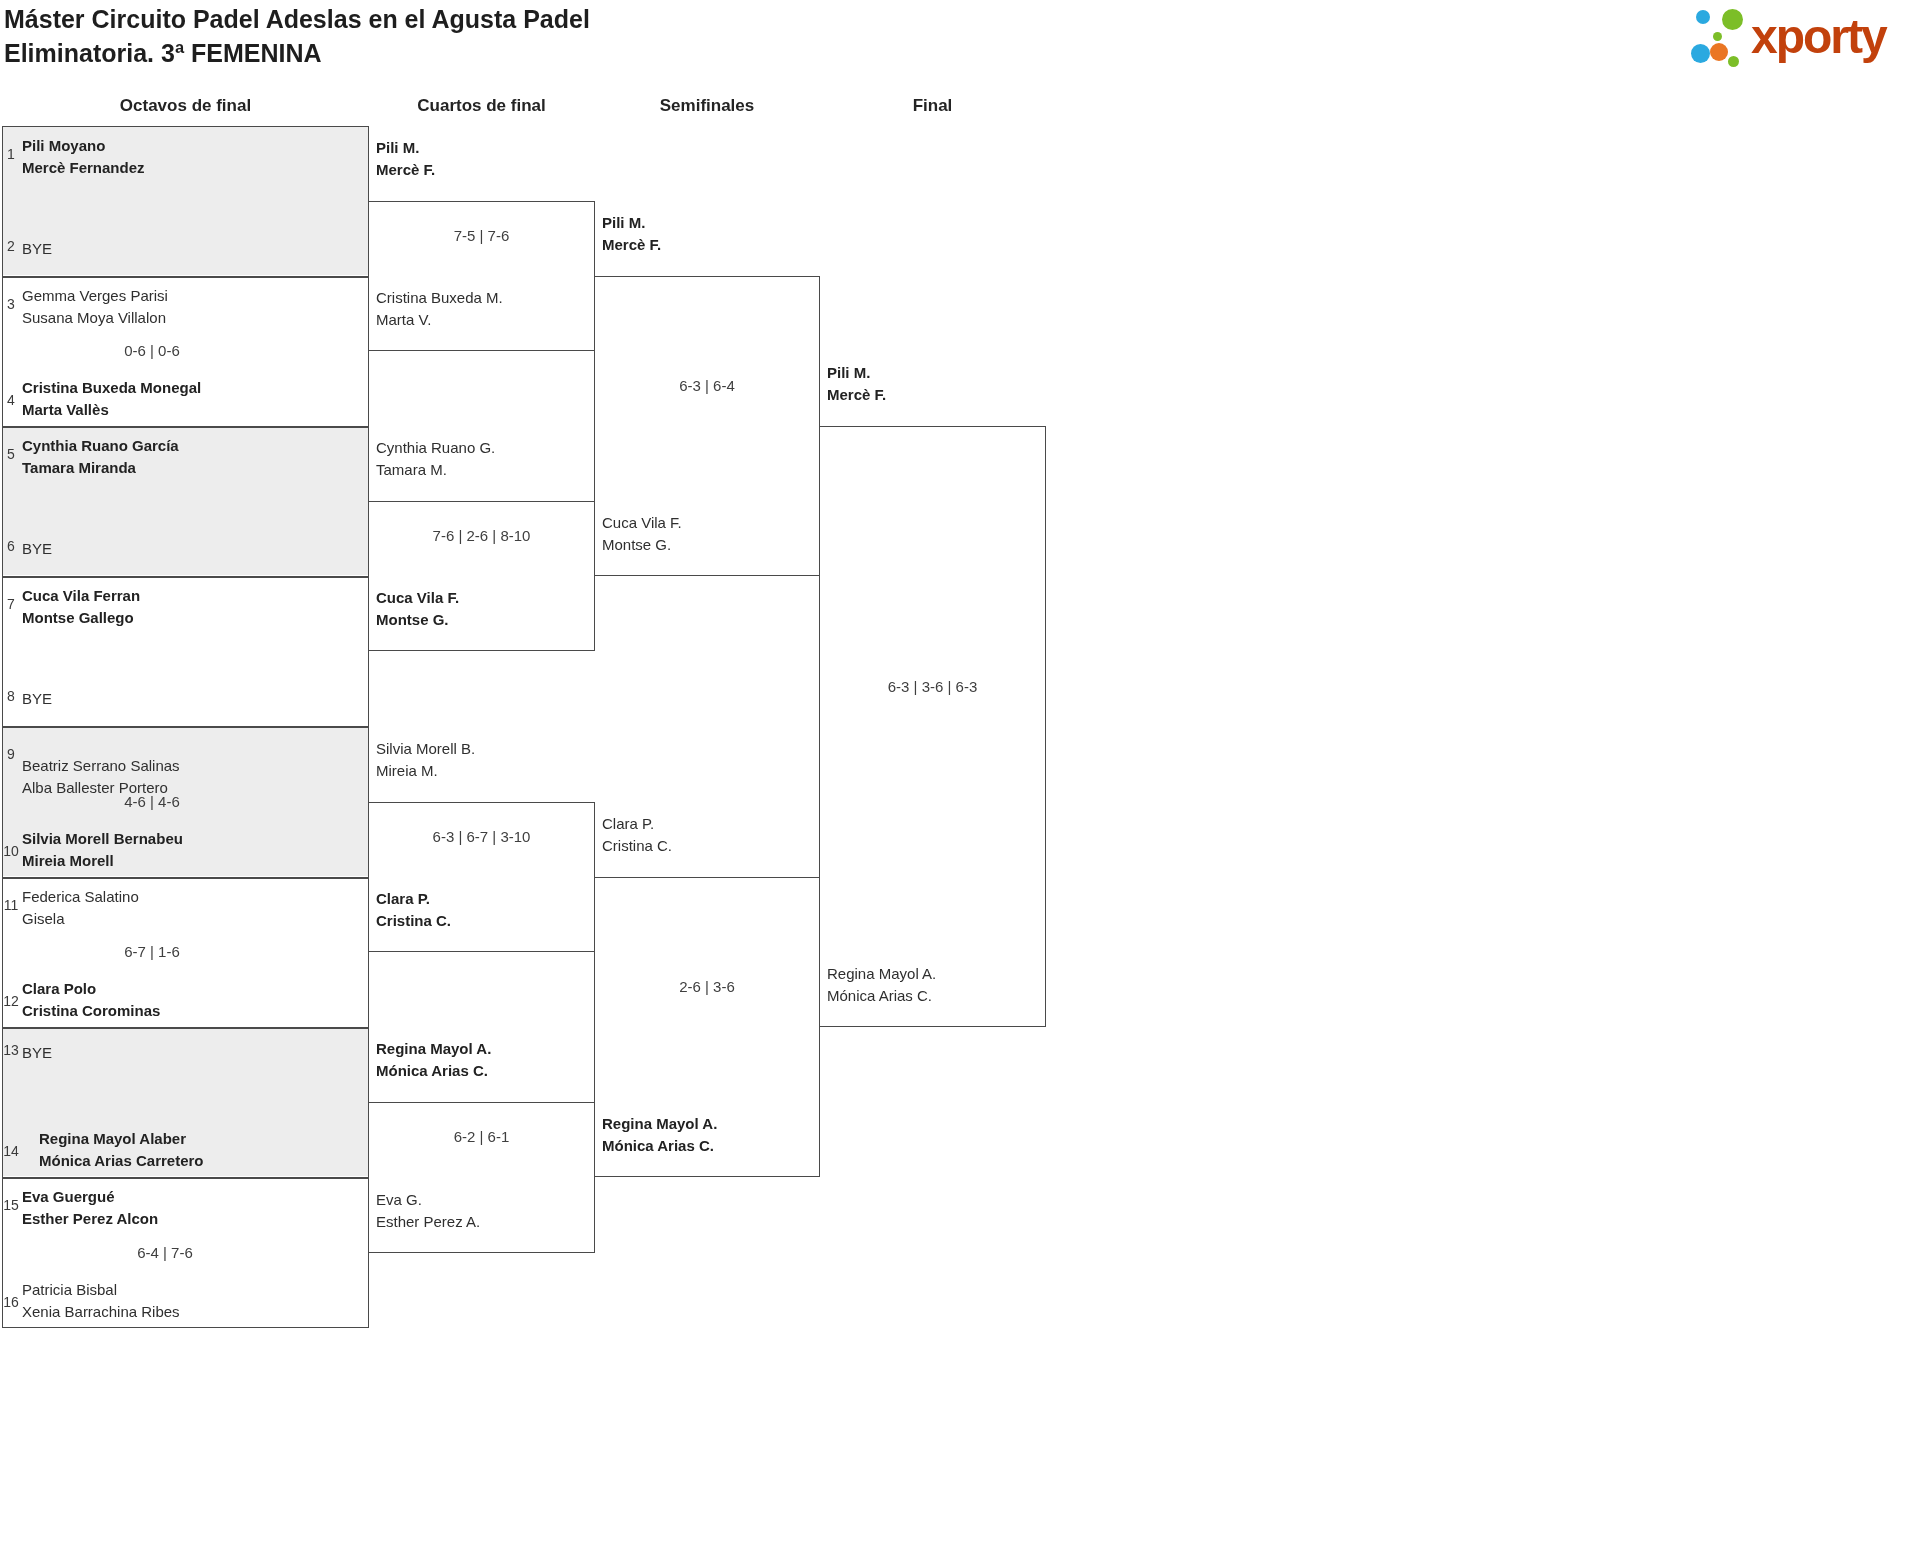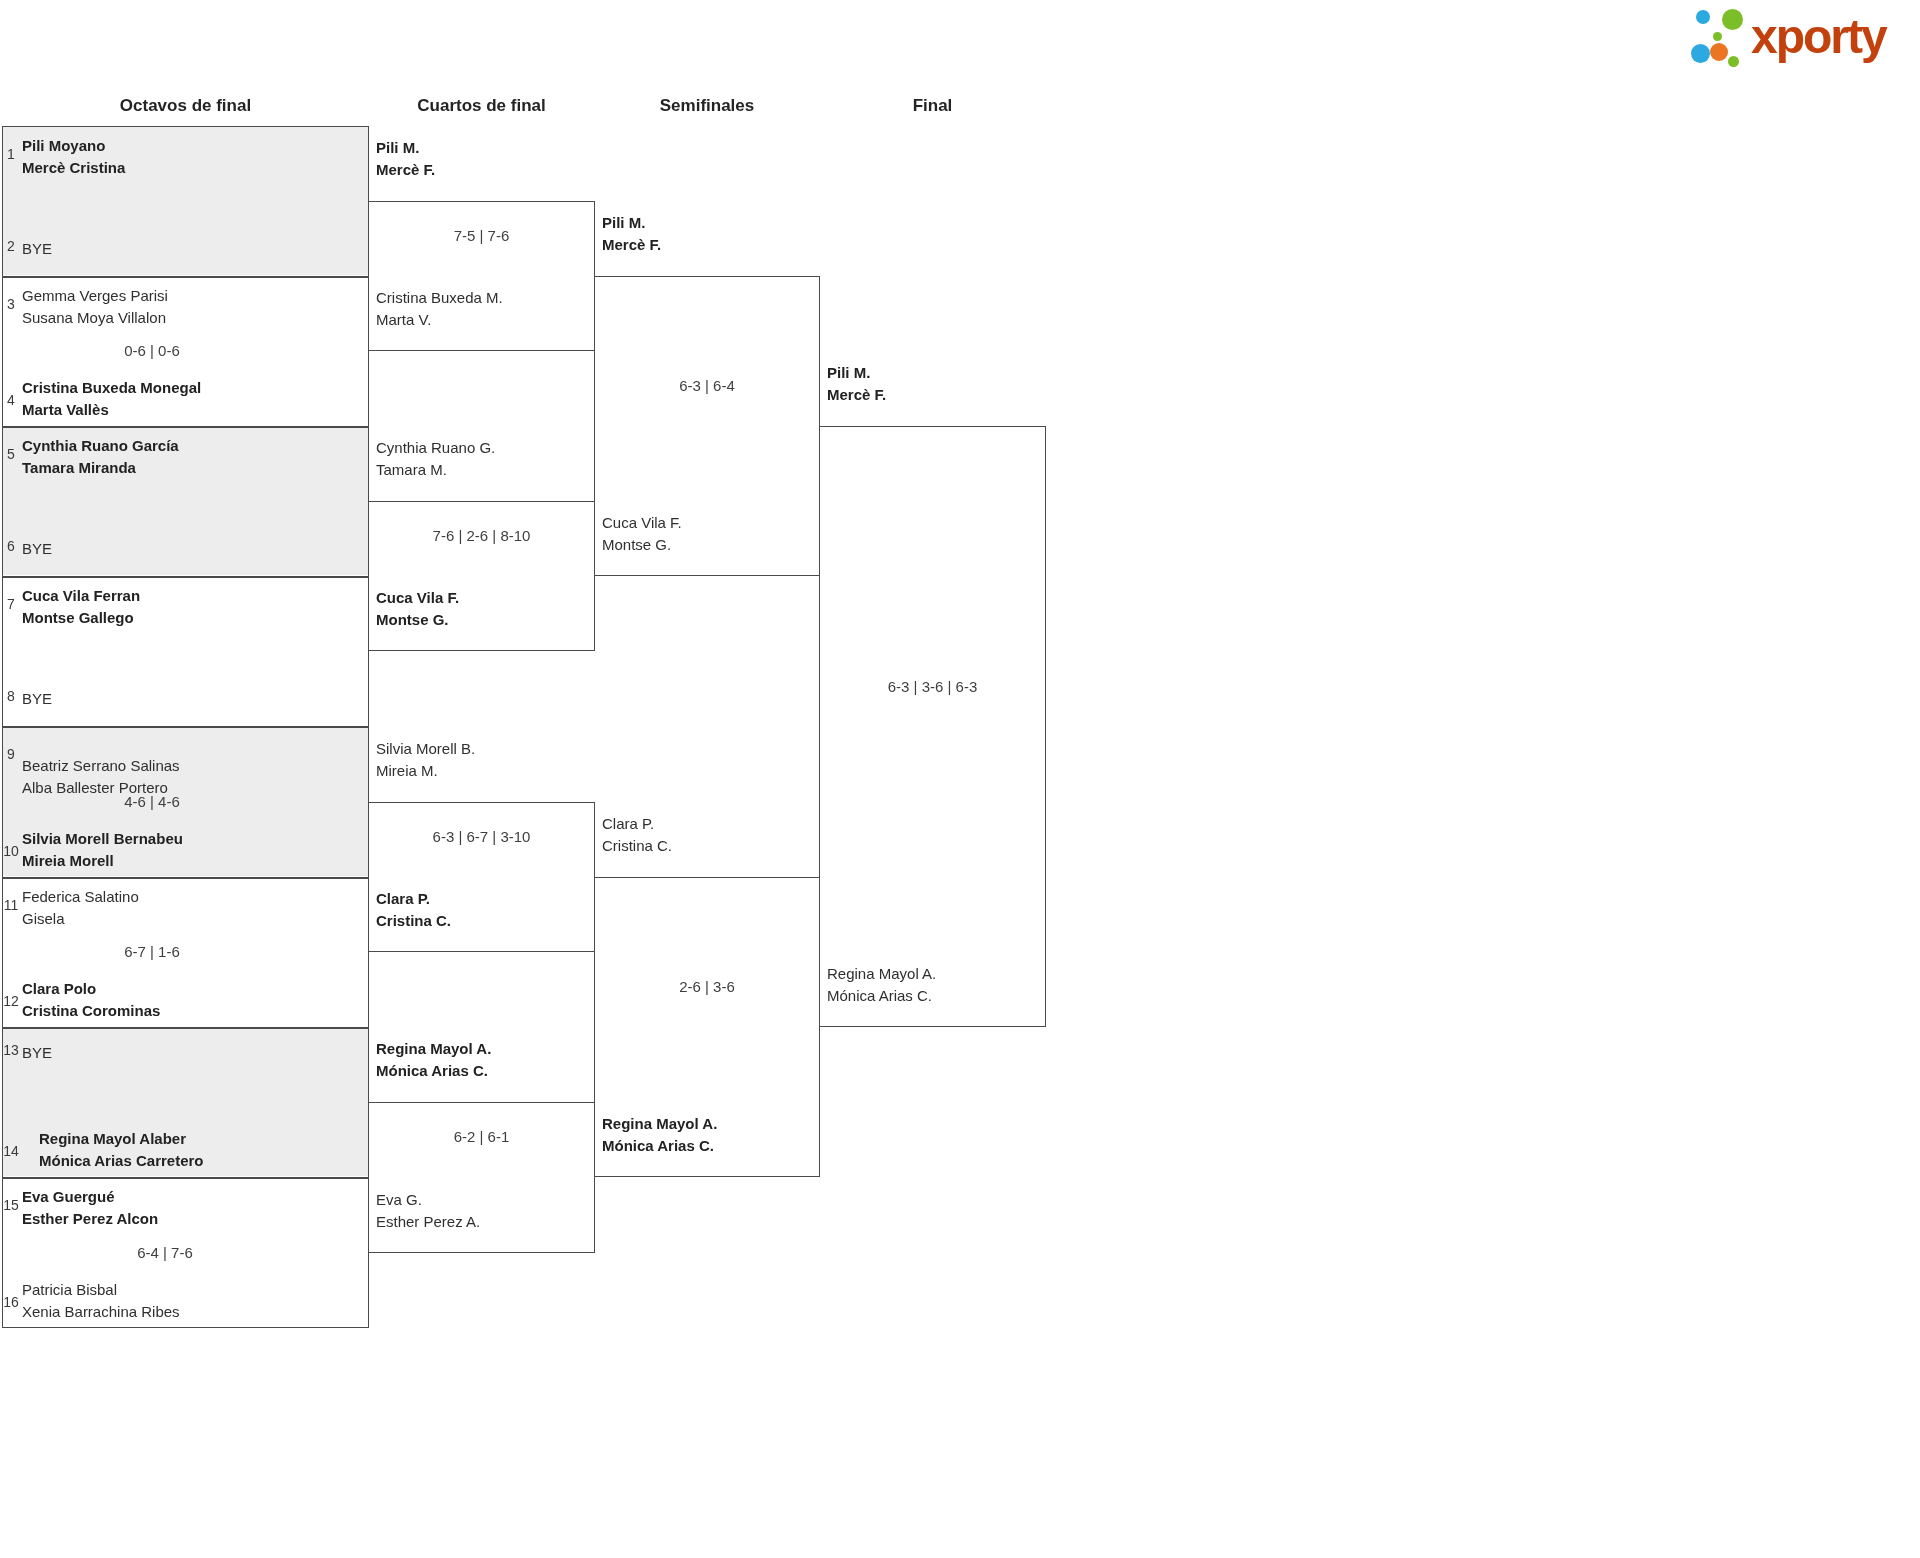--- a/index.html
+++ b/index.html
@@ -19,20 +19,24 @@
   .score{font-size:15px;line-height:22px;color:#3f3f3f;text-align:center;}
   
   .logo-text{font-size:48px;font-weight:700;letter-spacing:-2px;line-height:48px;}
   .dot{position:absolute;border-radius:50%;}
 </style>
 </head>
 <body>
 
 <div id="canvas">
 
+  <div class="abs" style="left:4px;top:2px;">
+    <div class="title">Máster Circuito Padel Adeslas en el Agusta Padel</div>
+    <div class="title">Eliminatoria. 3ª FEMENINA</div>
+  </div>
 
   <div class="abs" style="left:1688px;top:2px;width:226px;height:72px;">
     <span class="dot" style="left:8px;top:8px;width:14px;height:14px;background:#2ba9e0;"></span>
     <span class="dot" style="left:34px;top:7px;width:21px;height:21px;background:#7cbe28;"></span>
     <span class="dot" style="left:25px;top:30px;width:9px;height:9px;background:#7cbe28;"></span>
     <span class="dot" style="left:22px;top:41px;width:18px;height:18px;background:#ea7623;"></span>
     <span class="dot" style="left:3px;top:42px;width:19px;height:19px;background:#2ba9e0;"></span>
     <span class="dot" style="left:40px;top:54px;width:11px;height:11px;background:#7cbe28;"></span>
     <span class="abs logo-text" style="left:63px;top:11px;color:#c2410c;">xporty</span>
   </div>
@@ -52,21 +56,21 @@
       <div class="sep" style="left: 2px; top: 576px; width: 367px; z-index: 1; position: absolute;"></div>
       <div class="sep" style="left: 2px; top: 726px; width: 367px; z-index: 1; position: absolute;"></div>
       <div class="sep" style="left: 2px; top: 877px; width: 367px; z-index: 1; position: absolute;"></div>
       <div class="sep" style="left: 2px; top: 1027px; width: 367px; z-index: 1; position: absolute;"></div>
       <div class="sep" style="left: 2px; top: 1177px; width: 367px; z-index: 1; position: absolute;"></div>
       <div class="box" style="left: 2px; top: 126px; width: 367px; height: 1202px; z-index: 2; position: absolute;"></div>
       <div class="seed" style="left: 3px; top: 146px; z-index: 4; position: absolute;">1</div>
       <div class="seed" style="left: 3px; top: 238px; z-index: 4; position: absolute;">2</div>
       <div class="winner" style="left: 22px; top: 135px; position: absolute; z-index: 4;">
         <div class="team-line">Pili Moyano</div>
-        <div class="team-line">Mercè Cristina</div>
+        <div class="team-line">Mercè Fernandez</div>
       </div>
       <div style="left: 22px; top: 238px; position: absolute; z-index: 4;">
         <div class="team-line">BYE</div>
       </div>
       <div class="seed" style="left: 3px; top: 296px; z-index: 4; position: absolute;">3</div>
       <div class="seed" style="left: 3px; top: 392px; z-index: 4; position: absolute;">4</div>
       <div style="left: 22px; top: 285px; position: absolute; z-index: 4;">
         <div class="team-line">Gemma Verges Parisi</div>
         <div class="team-line">Susana Moya Villalon</div>
       </div>

